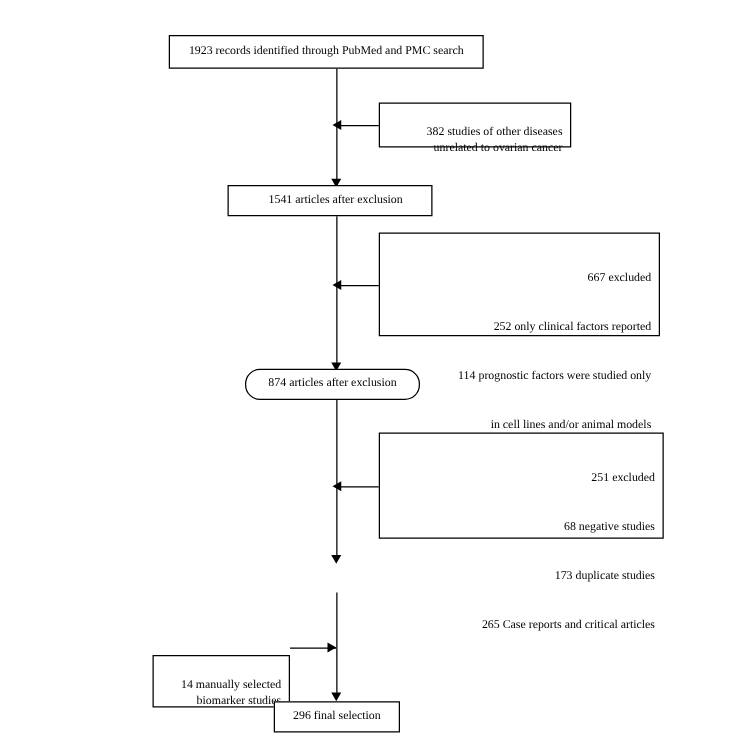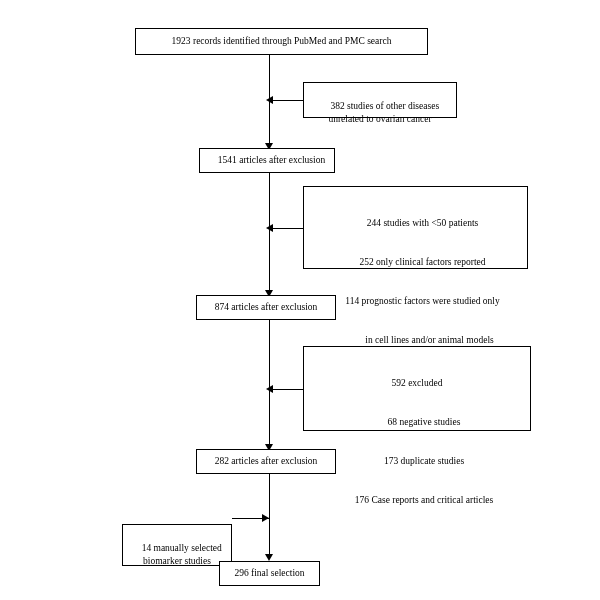--- a/index.html
+++ b/index.html
@@ -26,21 +26,21 @@
     padding: 4px 6px;
     white-space: pre-wrap;
   }
   .node.center {
     text-align: center;
     display: flex;
     align-items: center;
     justify-content: center;
   }
   .node.left {
-    text-align: center;
+    text-align: right;
   }
   .vline {
     position: absolute;
     width: 1px;
     background: #000000;
   }
   .hline {
     position: absolute;
     height: 1px;
     background: #000000;
@@ -80,70 +80,67 @@
   }
   .hdr {
     display: block;
   }
 </style>
 </head>
 <body>
 
 <div id="canvas">
 
-  <div class="node center" style="left:135px; top:28px; width:293px; height:27px;">
+  <div class="node center" style="left:135px; top:28px; width:252px; height:27px;">
     <span>1923 records identified through PubMed and PMC search</span>
   </div>
 
   <div class="vline" style="left:269px; top:55px; height:93px;"></div>
   <div class="arrow-down" style="left:265px; top:143px;"></div>
 
   <div class="node left" style="left:303px; top:82px; width:154px; height:36px;">
     <span>382 studies of other diseases
 unrelated to ovarian cancer</span>
   </div>
 
   <div class="hline" style="left:269px; top:100px; width:34px;"></div>
   <div class="arrow-left" style="left:266px; top:96px;"></div>
 
-  <div class="node center" style="left:199px; top:148px; width:136px; height:25px;padding-left:15px;">
+  <div class="node center" style="left:182px; top:148px; width:164px; height:25px;padding-left:15px;">
     <span>1541 articles after exclusion</span>
   </div>
 
   <div class="vline" style="left:269px; top:173px; height:121px;"></div>
   <div class="arrow-down" style="left:265px; top:290px;"></div>
 
   <div class="node left" style="left:303px; top:186px; width:225px; height:83px;">
-    <span class="sub">244 studies with &lt;50 patients</span>
+    <span class="hdr">667 excluded</span>
     <span class="sub">252 only clinical factors reported</span>
     <span class="sub">114 prognostic factors were studied only</span>
     <span class="sub2">in cell lines and/or animal models</span>
   </div>
   <div class="hline" style="left:269px; top:228px; width:34px;"></div>
   <div class="arrow-left" style="left:266px; top:224px;"></div>
 
-  <div class="node center" style="left:196px; top:295px; width:140px; height:25px;">
+  <div class="node center" style="left:196px; top:295px; width:140px; height:25px;border-radius:12px;">
     <span>874 articles after exclusion</span>
   </div>
 
   <div class="vline" style="left:269px; top:320px; height:128px;"></div>
   <div class="arrow-down" style="left:265px; top:444px;"></div>
 
   <div class="node left" style="left:303px; top:346px; width:228px; height:85px;">
-    <span class="hdr">592 excluded</span>
+    <span class="hdr">251 excluded</span>
     <span class="sub">68 negative studies</span>
     <span class="sub">173 duplicate studies</span>
-    <span class="sub">176 Case reports and critical articles</span>
+    <span class="sub">265 Case reports and critical articles</span>
   </div>
   <div class="hline" style="left:269px; top:389px; width:34px;"></div>
   <div class="arrow-left" style="left:266px; top:385px;"></div>
 
-  <div class="node center" style="left:196px; top:449px; width:140px; height:25px;">
-    <span>282 articles after exclusion</span>
-  </div>
 
   <div class="vline" style="left:269px; top:474px; height:84px;"></div>
   <div class="arrow-down" style="left:265px; top:554px;"></div>
 
   <div class="node left" style="left:122px; top:524px; width:110px; height:42px;">
     <span>14 manually selected
 biomarker studies</span>
   </div>
   <div class="hline" style="left:232px; top:518px; width:37px;"></div>
   <div class="arrow-right" style="left:262px; top:514px;"></div>

